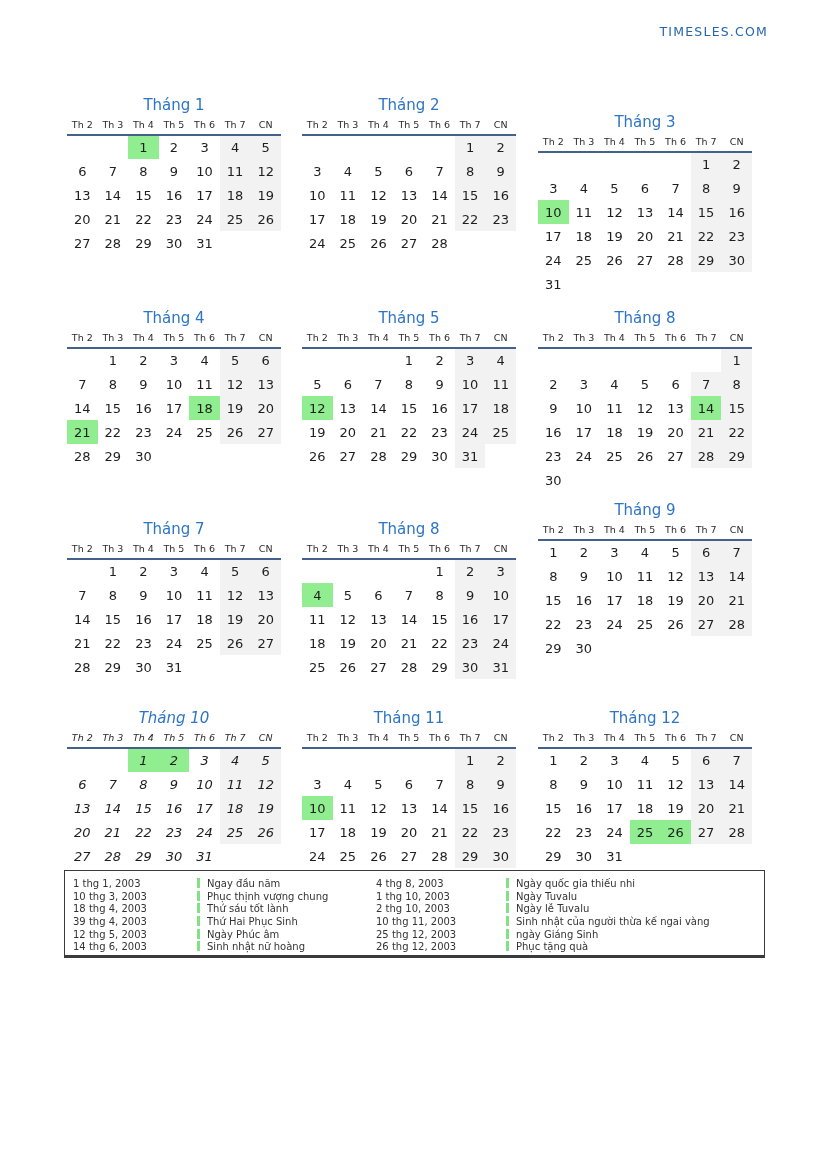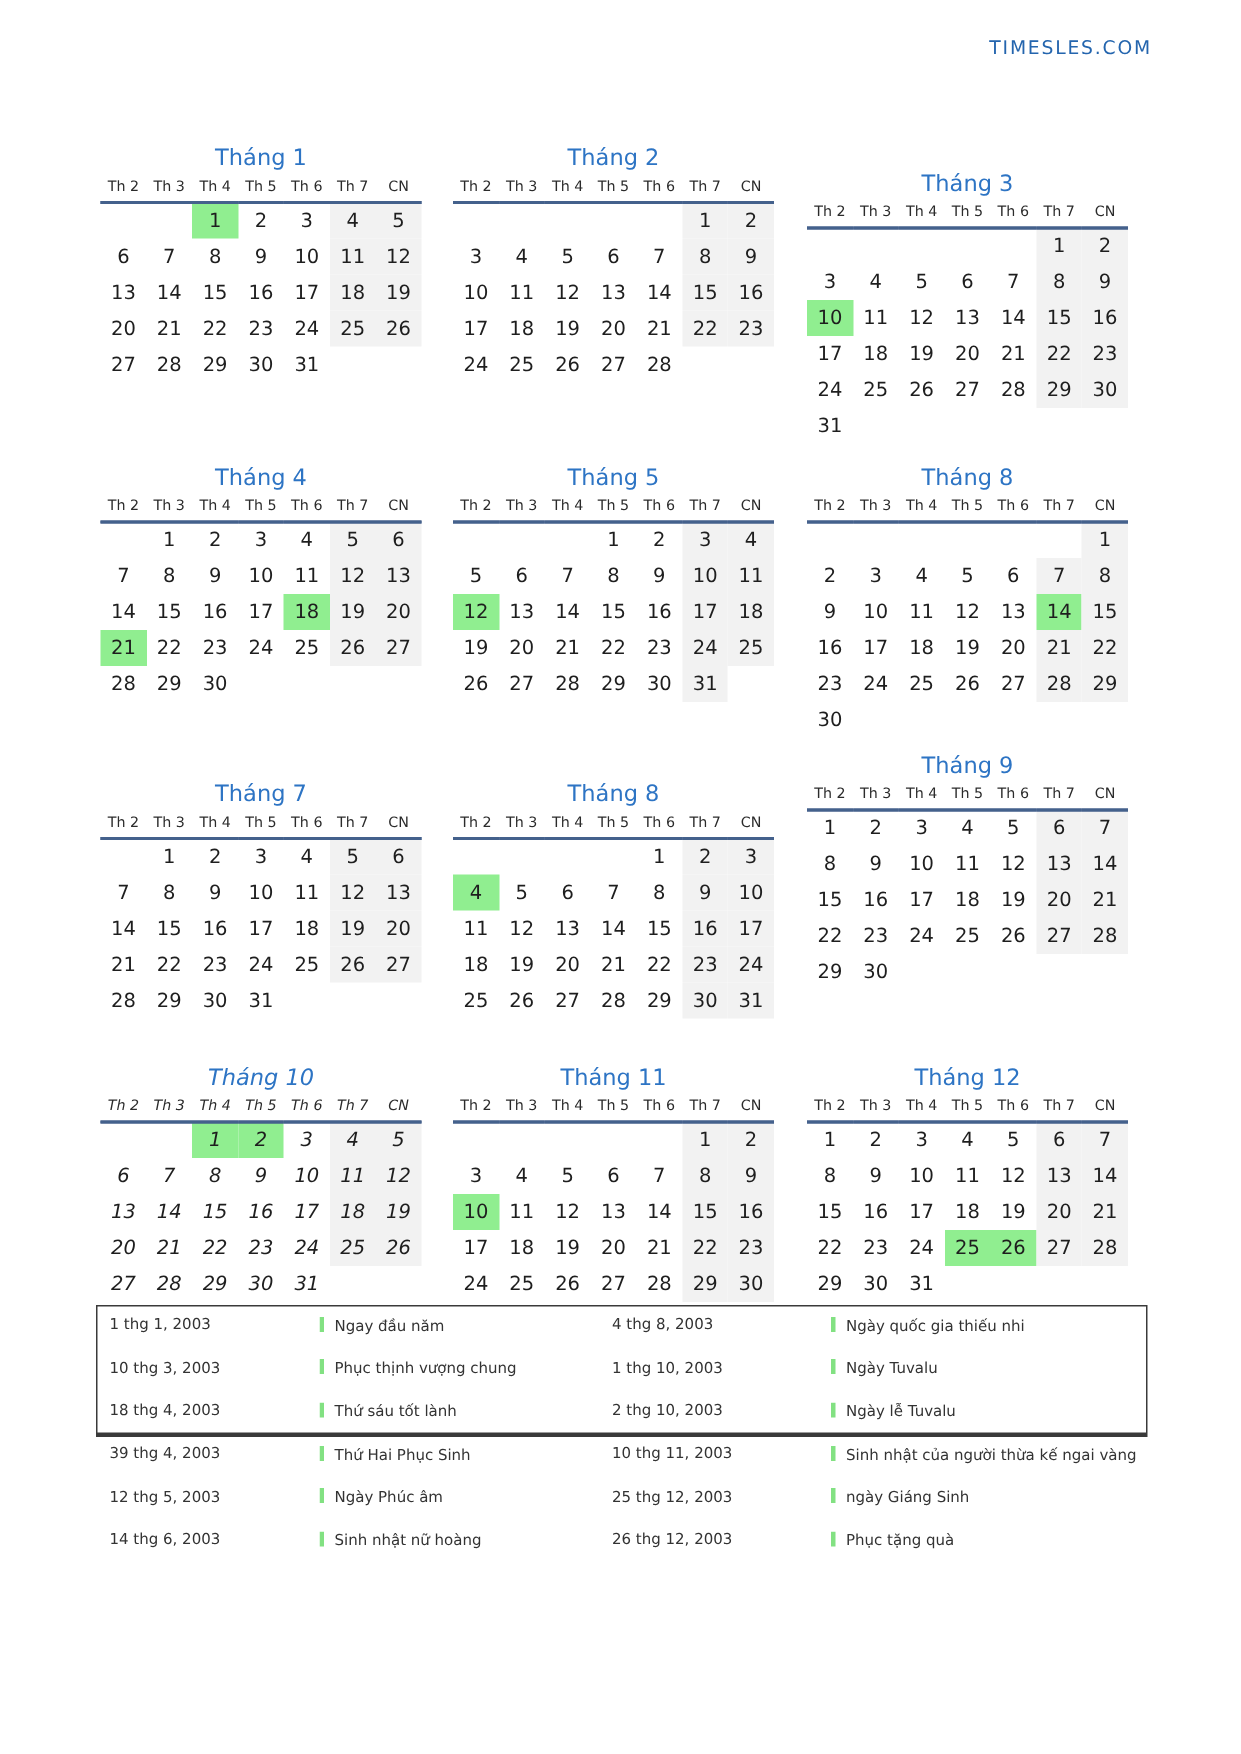--- a/index.html
+++ b/index.html
@@ -40,21 +40,21 @@
   }
   td.weekend{background:var(--weekend);}
   td.holiday{background:var(--holiday);}
   .legend{
     position:absolute;left:64px;top:870px;width:701px;height:88px;
     border:1px solid #3a3a3a;border-bottom-width:3px;
     padding:7px 0 0 8px;
   }
   .legend-grid{
     display:grid;grid-template-columns:124px 179px 130px auto;
-    grid-auto-rows:12.6px;align-items:center;gap:16px;
+    grid-auto-rows:12.6px;align-items:center;
   }
   .legend-grid .cell{
     font-size:10px;line-height:12px;color:#333;white-space:nowrap;overflow:hidden;
   }
   .marker{
     display:inline-block;width:3px;height:10px;background:var(--marker);
     margin-right:7px;vertical-align:-1px;
   }
 </style>
 </head>

